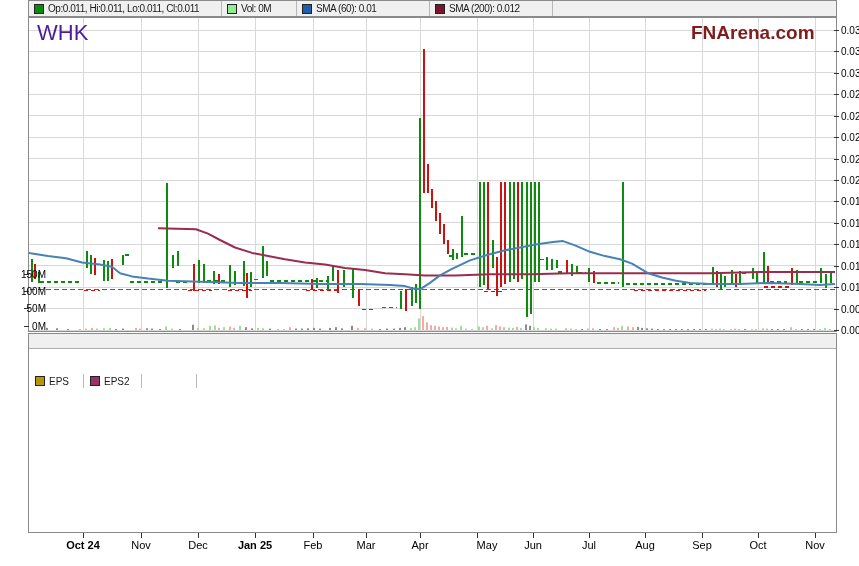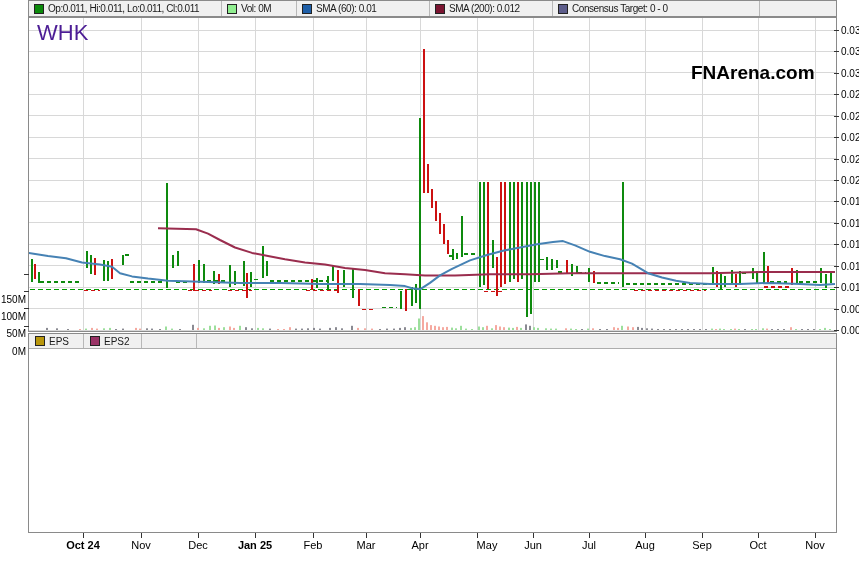--- a/index.html
+++ b/index.html
@@ -11,33 +11,33 @@
   .legend-cell{display:flex;align-items:center;height:100%;border-right:1px solid #b8b8b8;
     padding-left:5px;box-sizing:border-box;white-space:nowrap;overflow:hidden;
     font-size:10px;letter-spacing:-0.45px;color:#1a1a1a;flex:none;}
   .legend-cell.fill{flex:1;border-right:none;}
   .legend-square{width:8px;height:8px;border:1px solid #222;margin-right:4px;flex:none;}
 
   .price-panel{position:absolute;left:28px;top:17px;width:809px;height:315px;
     border:1px solid #8a8a8a;box-sizing:border-box;background:#fff;}
   .price-panel svg{position:absolute;left:0;top:0;}
   .chart-title{position:absolute;left:8px;top:2px;font-size:22px;color:#4c1d95;}
-  .brand{position:absolute;left:662px;top:4px;font-size:19px;font-weight:bold;color:#000000;margin-top:40px;}
+  .brand{position:absolute;left:662px;top:4px;font-size:19px;font-weight:bold;color:#7f1d1d;}
 
   .eps-panel{position:absolute;left:28px;top:333px;width:809px;height:200px;
     border:1px solid #8a8a8a;box-sizing:border-box;background:#fff;}
   .eps-legend{position:absolute;left:0;top:0;width:100%;height:15px;background:#f0f0f0;
     border-bottom:1px solid #adadad;display:flex;box-sizing:border-box;}
   .eps-cell{display:flex;align-items:center;height:100%;border-right:1px solid #b8b8b8;
-    padding-left:6px;box-sizing:border-box;font-size:10px;color:#1a1a1a;flex:none;}
+    padding-left:6px;box-sizing:border-box;font-size:10px;color:#1a1a1a;flex:none;margin-top:40px;}
   .eps-cell.fill{flex:1;border-right:none;}
 
   .axis-label{position:absolute;font-size:10px;color:#000;white-space:nowrap;}
   .right-label{text-align:left;}
-  .left-label{width:26px;text-align:right;margin-top:25px;}
+  .left-label{width:46px;text-align:right;}
   .tick{position:absolute;background:#333;}
   .month-label{position:absolute;font-size:11px;color:#000;transform:translateX(-50%);white-space:nowrap;}
   .month-label.bold{font-weight:bold;}
 </style>
 </head>
 <body>
 
 <div class="canvas">
 
   <div class="legend-bar" id="legend-bar">
@@ -49,24 +49,20 @@
         <span class="legend-square" style="background: rgb(144, 238, 144);"></span>
         <span>Vol: 0M</span>
       </div>
       <div class="legend-cell" style="width: 133px;">
         <span class="legend-square" style="background: rgb(30, 95, 168);"></span>
         <span>SMA (60): 0.01</span>
       </div>
       <div class="legend-cell" style="width: 123px;">
         <span class="legend-square" style="background: rgb(122, 20, 48);"></span>
         <span>SMA (200): 0.012</span>
-      </div>
-      <div class="legend-cell" style="width: 207px;">
-        <span class="legend-square" style="background: rgb(92, 92, 138);"></span>
-        <span>Consensus Target: 0 - 0</span>
       </div>
       <div class="legend-cell fill"></div>
     </div>
 
   <div class="price-panel">
     <svg id="chart-svg" width="807" height="313" viewBox="29 18 807 313">
         <line x1="29" y1="30.0" x2="836" y2="30.0" stroke="#d8d8d8" stroke-width="1" shape-rendering="crispEdges"></line>
         <line x1="29" y1="51.4" x2="836" y2="51.4" stroke="#d8d8d8" stroke-width="1" shape-rendering="crispEdges"></line>
         <line x1="29" y1="72.9" x2="836" y2="72.9" stroke="#d8d8d8" stroke-width="1" shape-rendering="crispEdges"></line>
         <line x1="29" y1="94.3" x2="836" y2="94.3" stroke="#d8d8d8" stroke-width="1" shape-rendering="crispEdges"></line>

